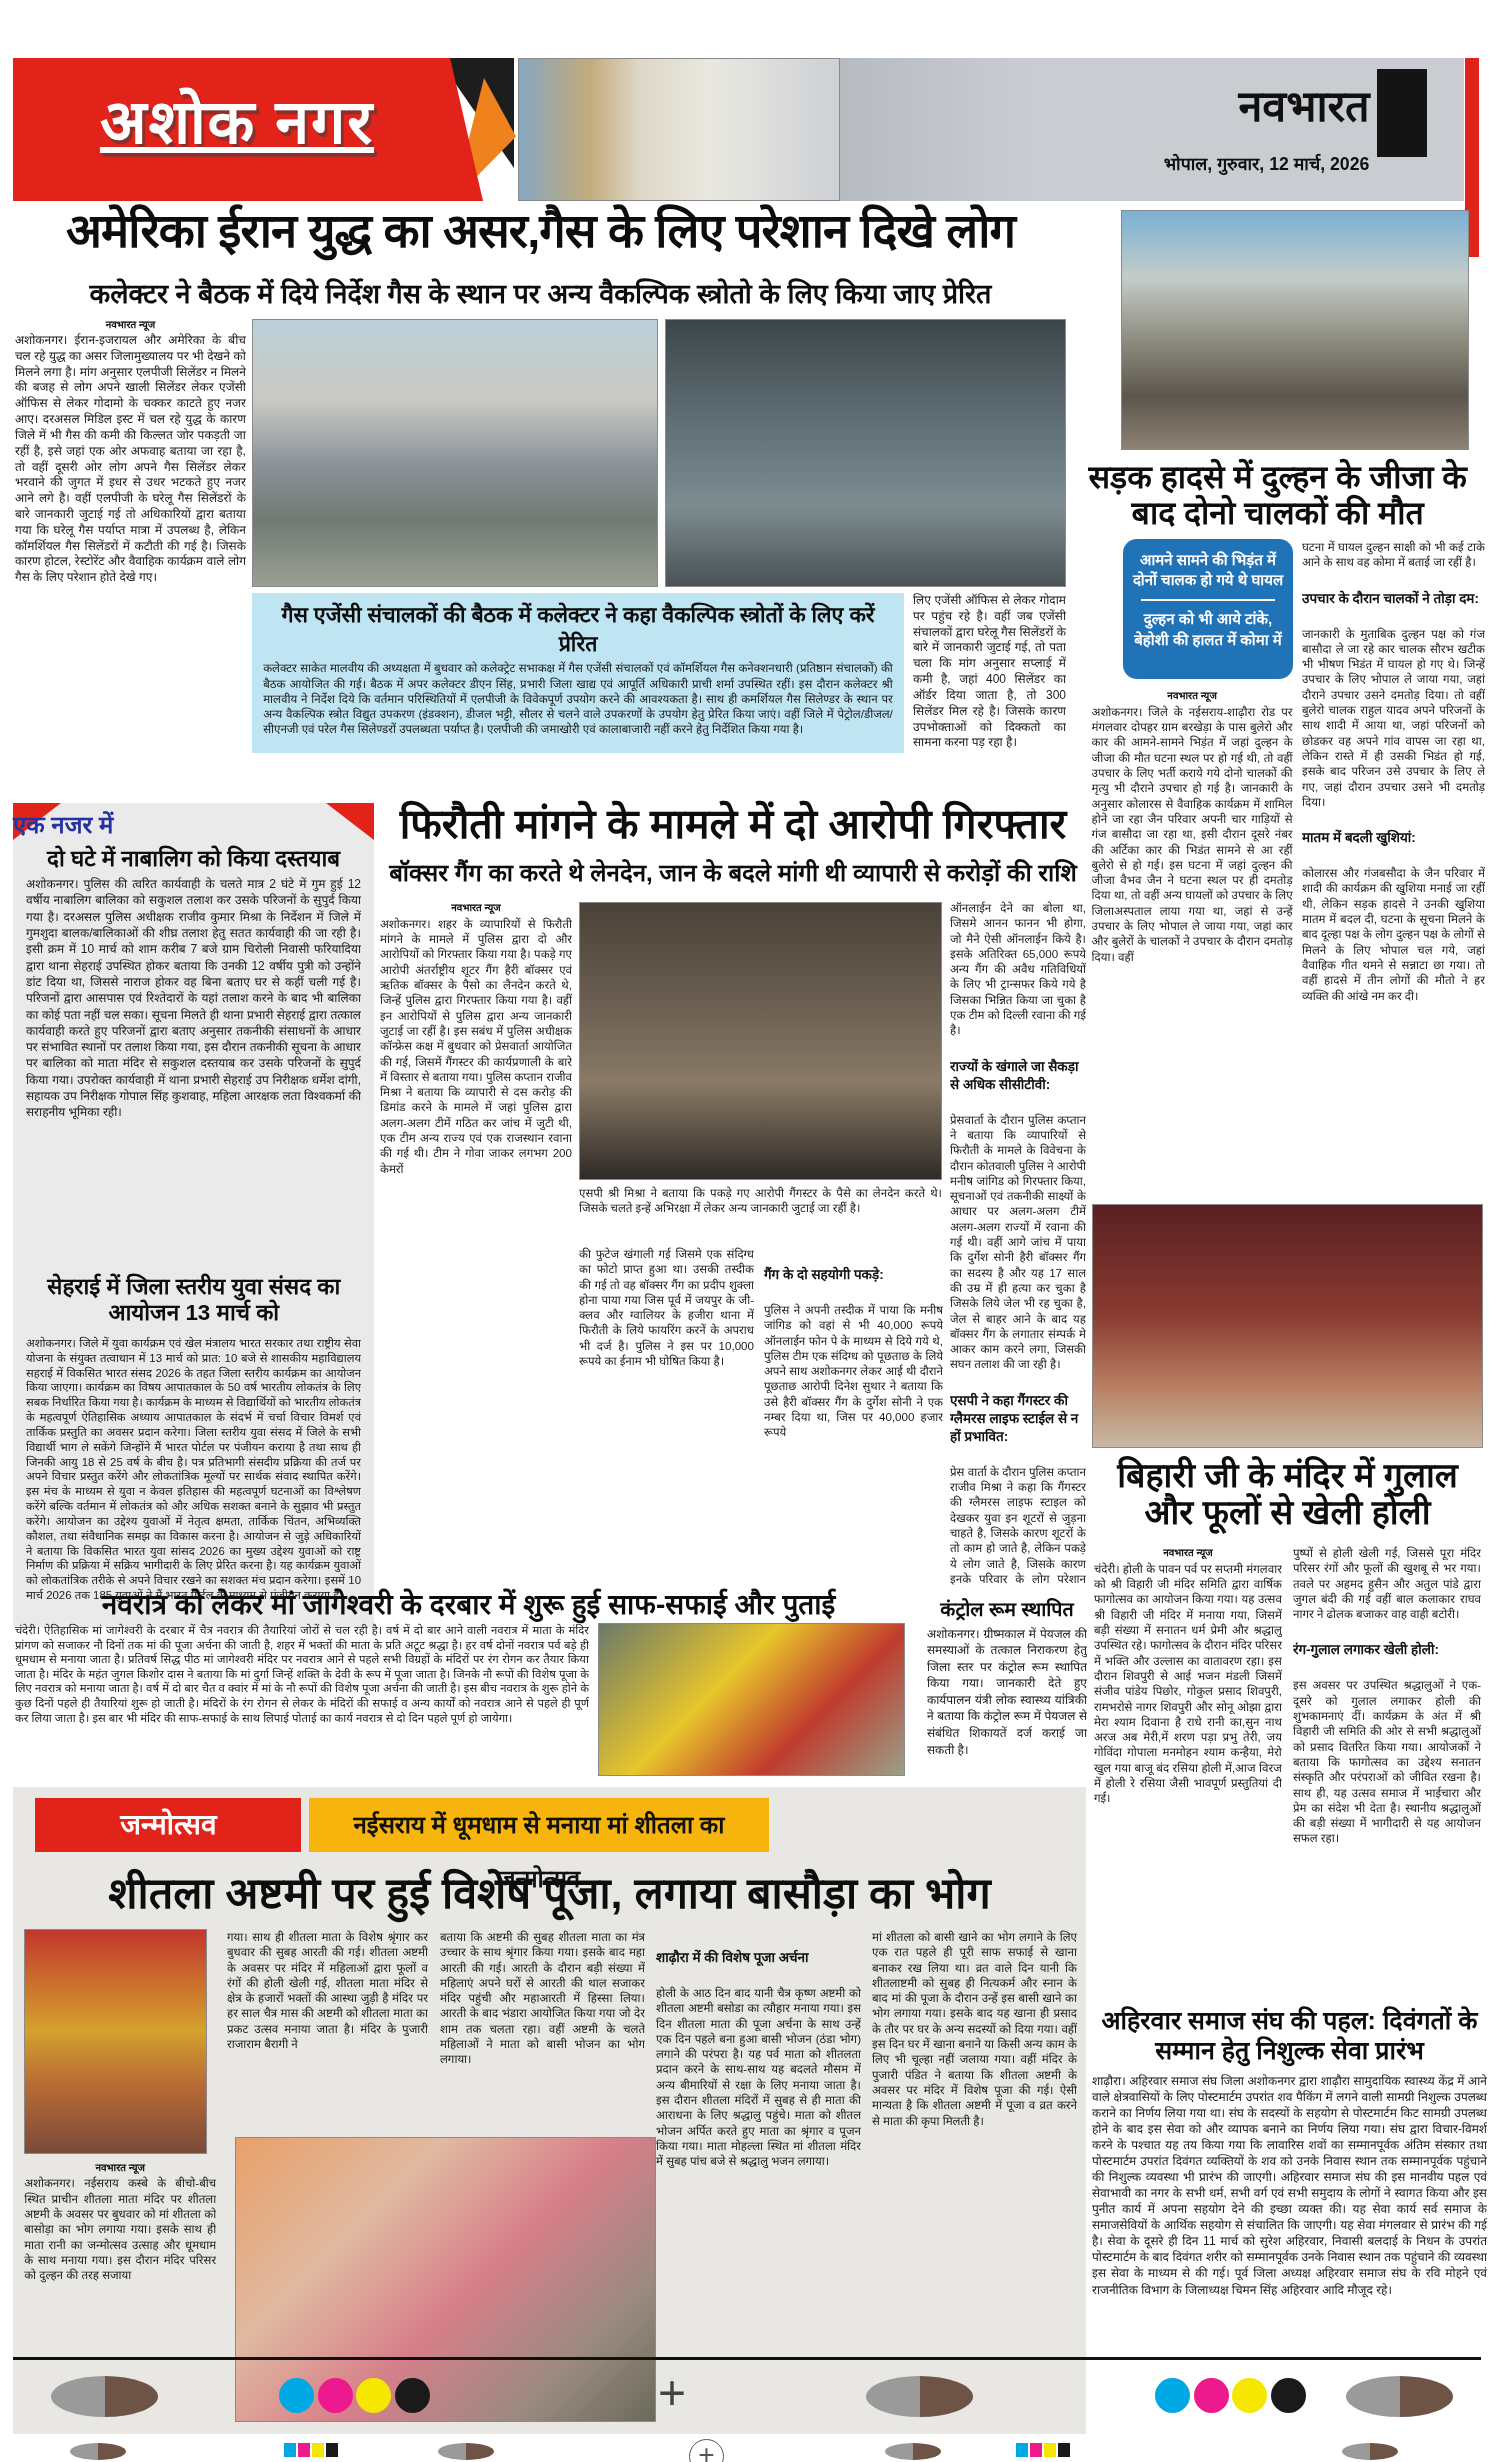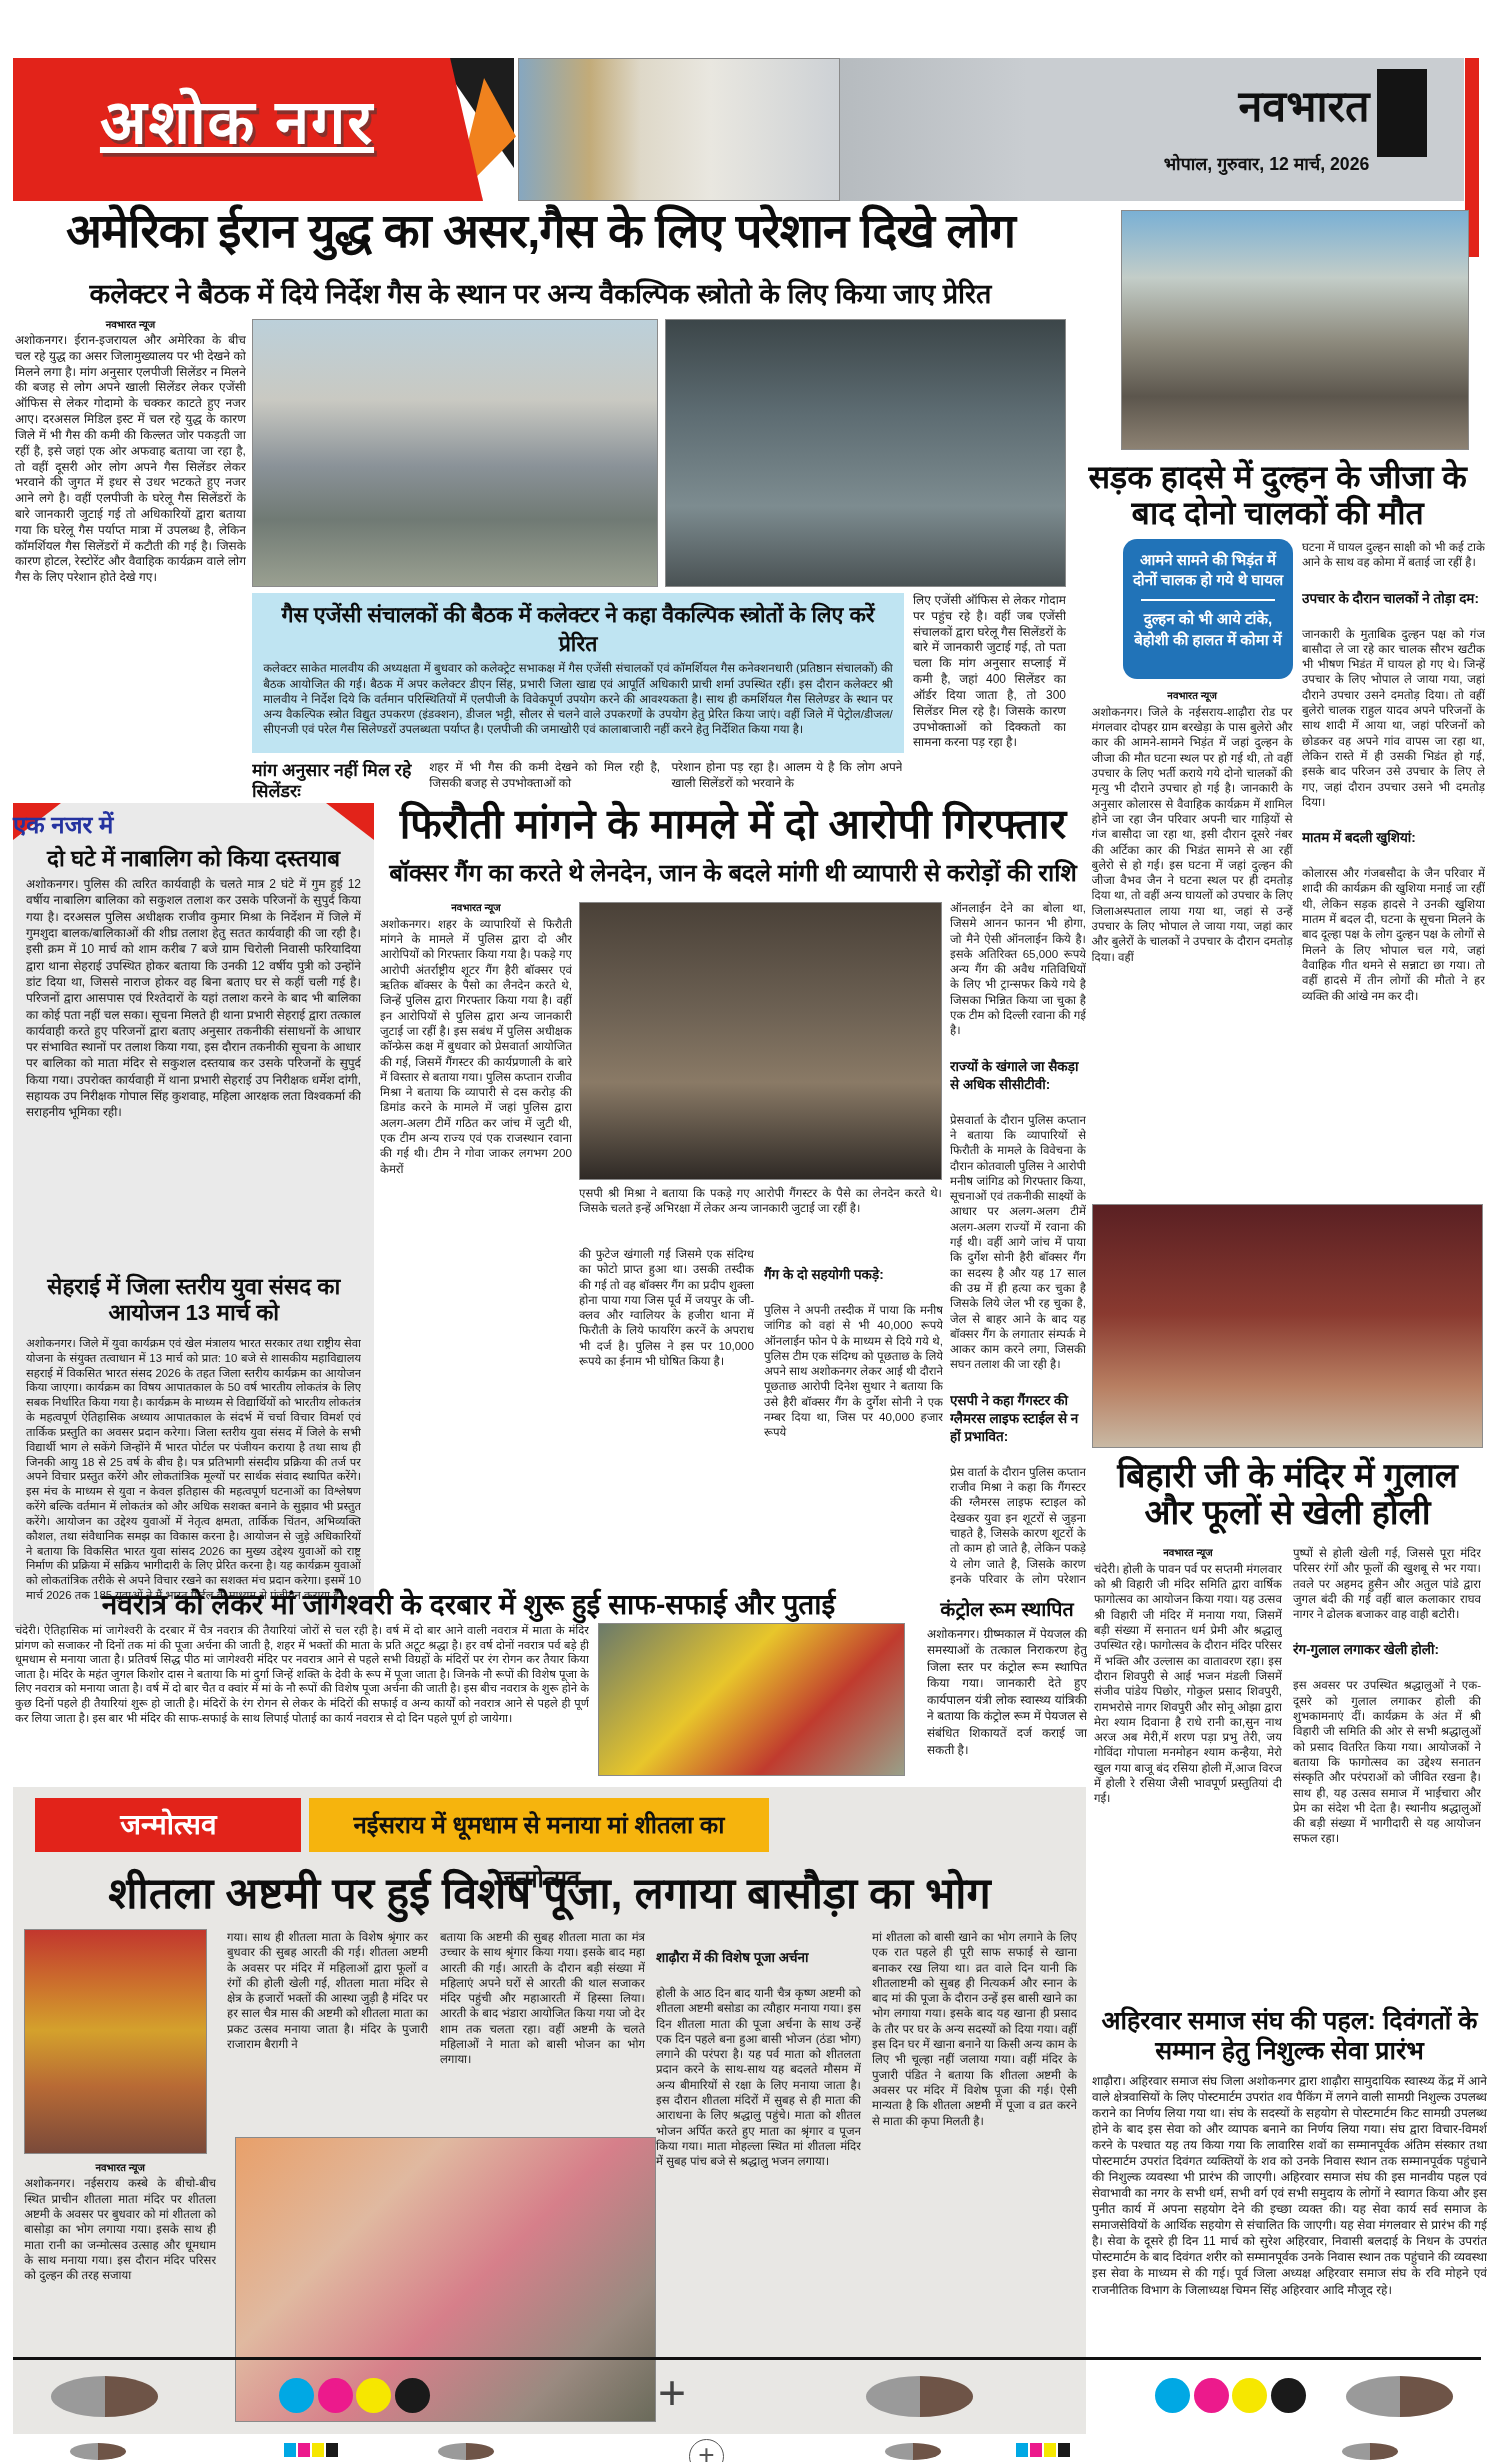--- a/index.html
+++ b/index.html
@@ -62,25 +62,20 @@
     <div class="byline">नवभारत न्यूज</div>
     <p class="jtext" style="font-size:12px;">अशोकनगर। ईरान-इजरायल और अमेरिका के बीच चल रहे युद्ध का असर जिलामुख्यालय पर भी देखने को मिलने लगा है। मांग अनुसार एलपीजी सिलेंडर न मिलने की बजह से लोग अपने खाली सिलेंडर लेकर एजेंसी ऑफिस से लेकर गोदामो के चक्कर काटते हुए नजर आए। दरअसल मिडिल इस्ट में चल रहे युद्ध के कारण जिले में भी गैस की कमी की किल्लत जोर पकड़ती जा रहीं है, इसे जहां एक ओर अफवाह बताया जा रहा है, तो वहीं दूसरी ओर लोग अपने गैस सिलेंडर लेकर भरवाने की जुगत में इधर से उधर भटकते हुए नजर आने लगे है। वहीं एलपीजी के घरेलू गैस सिलेंडरों के बारे जानकारी जुटाई गई तो अधिकारियों द्वारा बताया गया कि घरेलू गैस पर्याप्त मात्रा में उपलब्ध है, लेकिन कॉमर्शियल गैस सिलेंडरों में कटौती की गई है। जिसके कारण होटल, रेस्टोरेंट और वैवाहिक कार्यक्रम वाले लोग गैस के लिए परेशान होते देखे गए।</p>
   </div>
   <div class="abs photo" style="left:239px;top:112px;width:406px;height:268px;background:linear-gradient(180deg,#bcd0da 0%,#c9c9c2 30%,#8a9298 55%,#707a74 75%,#9aa091 100%);"></div>
   <div class="abs photo" style="left:652px;top:112px;width:401px;height:268px;background:linear-gradient(180deg,#3c4649 0%,#5d6c72 35%,#7d8c90 70%,#4a5254 100%);"></div>
   <div class="abs" id="teal-box" style="left:239px;top:386px;width:652px;height:160px;">
     <div class="hl" style="font-size:21.4px;margin-bottom:3.7px;">गैस एजेंसी संचालकों की बैठक में कलेक्टर ने कहा वैकल्पिक स्त्रोतों के लिए करें प्रेरित</div>
     <p class="jtext" style="font-size:11.6px;height:110px;">कलेक्टर साकेत मालवीय की अध्यक्षता में बुधवार को कलेक्ट्रेट सभाकक्ष में गैस एजेंसी संचालकों एवं कॉमर्शियल गैस कनेक्शनधारी (प्रतिष्ठान संचालकों) की बैठक आयोजित की गई। बैठक में अपर कलेक्टर डीएन सिंह, प्रभारी जिला खाद्य एवं आपूर्ति अधिकारी प्राची शर्मा उपस्थित रहीं। इस दौरान कलेक्टर श्री मालवीय ने निर्देश दिये कि वर्तमान परिस्थितियों में एलपीजी के विवेकपूर्ण उपयोग करने की आवश्यकता है। साथ ही कमर्शियल गैस सिलेण्डर के स्थान पर अन्य वैकल्पिक स्त्रोत विद्युत उपकरण (इंडक्शन), डीजल भट्टी, सौलर से चलने वाले उपकरणों के उपयोग हेतु प्रेरित किया जाएं। वहीं जिले में पेट्रोल/डीजल/सीएनजी एवं परेल गैस सिलेण्डरों उपलब्धता पर्याप्त है। एलपीजी की जमाखोरी एवं कालाबाजारी नहीं करने हेतु निर्देशित किया गया है।</p>
   </div>
   <div class="abs jtext" style="left:900px;top:386px;width:153px;height:220px;font-size:12px;">लिए एजेंसी ऑफिस से लेकर गोदाम पर पहुंच रहे है। वहीं जब एजेंसी संचालकों द्वारा घरेलू गैस सिलेंडरों के बारे में जानकारी जुटाई गई, तो पता चला कि मांग अनुसार सप्लाई में कमी है, जहां 400 सिलेंडर का ऑर्डर दिया जाता है, तो 300 सिलेंडर मिल रहे है। जिसके कारण उपभोक्ताओं को दिक्कतो का सामना करना पड़ रहा है।</div>
-  <div class="abs" style="left:239px;top:553px;width:652px;height:50px;display:flex;gap:11.2px;overflow:hidden;">
-    <div style="width:166px;font-size:17.7px;font-weight:bold;line-height:1.2;">मांग अनुसार नहीं मिल रहे सिलेंडरः</div>
-    <p class="jtext" style="width:231px;font-size:12px;">शहर में भी गैस की कमी देखने को मिल रही है, जिसकी बजह से उपभोक्ताओं को</p>
-    <p class="jtext" style="width:231px;font-size:12px;">परेशान होना पड़ रहा है। आलम ये है कि लोग अपने खाली सिलेंडरों को भरवाने के</p>
-  </div>
 </div>
 
 <div class="abs" style="left:1073px;top:207px;width:410px;height:989px;">
   <div class="abs photo" style="left:48px;top:2.8px;width:348px;height:240px;background:linear-gradient(180deg,#7ab0d4 0%,#c3cdc8 28%,#8d8a7d 55%,#5c564d 78%,#8d8273 100%);"></div>
   <div class="abs hl" style="left:3.7px;top:253px;width:402px;font-size:32px;line-height:1.12;">सड़क हादसे में दुल्हन के जीजा के बाद दोनो चालकों की मौत</div>
   <div class="abs" id="blue-box" style="left:50px;top:332px;width:170px;height:140px;border-radius:14px;">
     <div class="bb-line">आमने सामने की भिड़ंत में दोनों चालक हो गये थे घायल</div>
     <div class="bb-div"></div>
     <div class="bb-line">दुल्हन को भी आये टांके, बेहोशी की हालत में कोमा में</div>
   </div>

